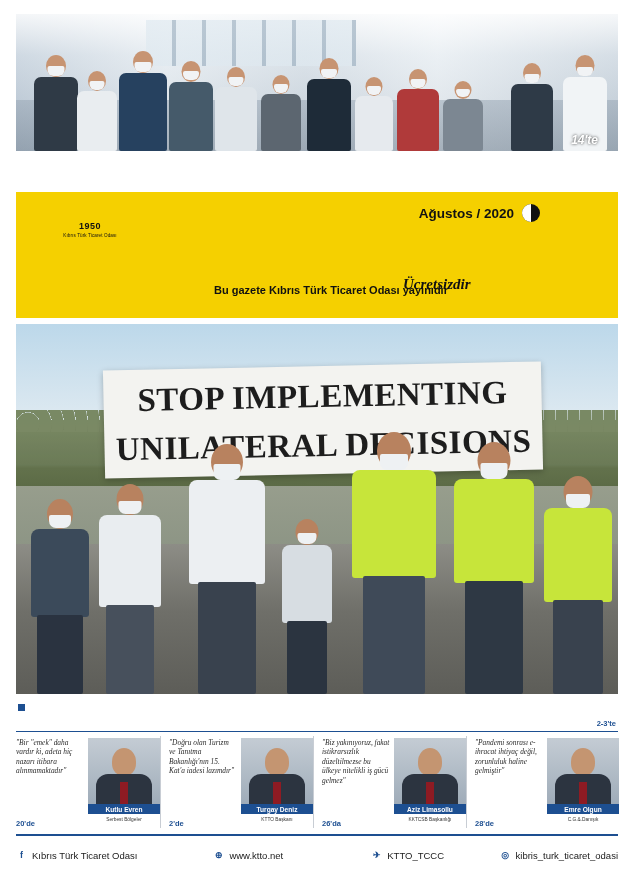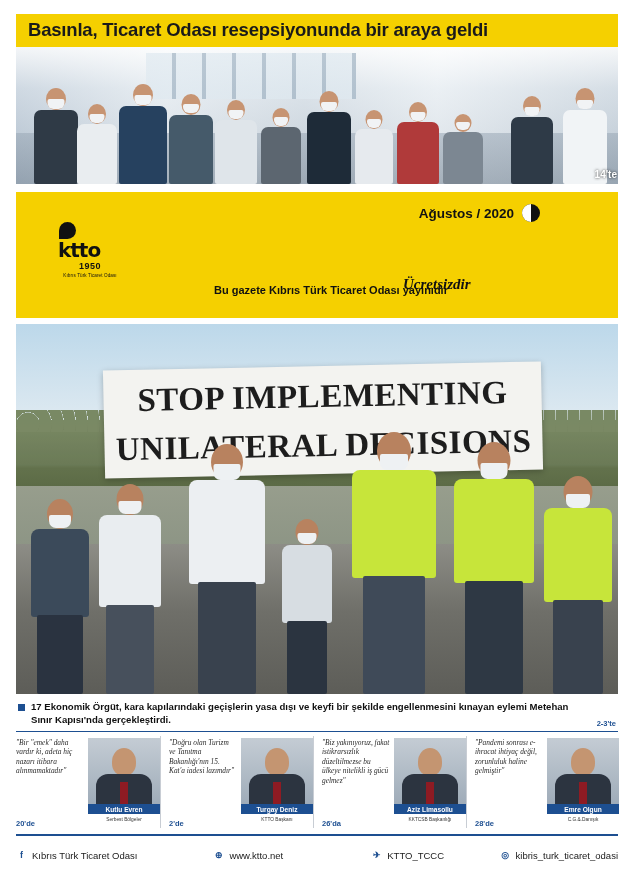--- a/index.html
+++ b/index.html
@@ -55,23 +55,24 @@
   }
   .person .mask {
     position: absolute; left: 50%; transform: translateX(-50%);
     border-radius: 2px 2px 6px 6px; background: #f1f3f5;
   }
   .person .body {
     position: absolute; left: 50%; transform: translateX(-50%);
     border-radius: 7px 7px 2px 2px;
   }
   .teaser-tag {
-    position: absolute; right: 1px; bottom: 4px;
-    color: #fff; font-size: 10px; font-weight: bold;
+    position: absolute; right: 20px; bottom: 4px;
+    color: #fff; font-size: 12px; font-weight: bold;
     text-shadow: 0 0 3px rgba(0,0,0,.8);
+    font-style: italic;
   }
 
   
   .masthead {
     position: absolute; left: 16px; top: 192px; width: 602px; height: 126px;
     background: #f5d000; overflow: hidden;
   }
   .ktto-logo { position: absolute; left: 32px; top: 28px; width: 84px; text-align: center; }
   .ktto-logo .mark { position: relative; width: 66px; height: 40px; margin: 0 auto; }
   .ktto-logo .mark .dot {
@@ -260,21 +261,20 @@
   .f2 { width: 160px; }
   .f3 { width: 130px; }
   .f4 { flex: 1; }
 </style>
 </head>
 <body>
 
 <div class="page">
 
   <div class="top-teaser">
-    <div class="teaser-headline">Basınla, Ticaret Odası resepsiyonunda bir araya geldi</div>
     <div class="teaser-photo">
       <div class="room"></div>
       <div class="winrow"></div>
       <div class="floorline"></div>
       <div class="crowd">
         <div class="person" style="left:14px;width:52px;height:96px;">
           <div class="head" style="top:0;width:20px;height:22px;"></div>
           <div class="mask" style="top:11px;width:17px;height:10px;"></div>
           <div class="body" style="top:22px;width:44px;height:74px;background:#2f3a46;"></div>
         </div>
@@ -333,24 +333,20 @@
           <div class="mask" style="top:12px;width:16px;height:9px;"></div>
           <div class="body" style="top:22px;width:44px;height:74px;background:#f1f4f6;"></div>
         </div>
       </div>
       <div class="teaser-tag">14'te</div>
     </div>
   </div>
 
   <div class="masthead">
     <div class="ktto-logo">
-      <div class="mark">
-        <div class="dot"></div>
-        <div class="word">ktto</div>
-      </div>
       <div class="year">1950</div>
       <div class="full">Kıbrıs Türk Ticaret Odası</div>
     </div>
 
     <div class="mast-free">Ücretsizdir</div>
     <div class="mast-sub">Bu gazete Kıbrıs Türk Ticaret Odası yayınıdır</div>
     <div class="mast-date">Ağustos / 2020</div>
     <div class="moon"></div>
 
   </div>
@@ -406,21 +402,20 @@
         <div class="h" style="top:0;width:29px;height:32px;"></div>
         <div class="m" style="top:18px;width:24px;height:14px;"></div>
         <div class="b vest" style="top:32px;width:68px;height:94px;"></div>
         <div class="legs" style="top:124px;width:50px;height:94px;background:#39424e;"></div>
       </div>
     </div>
   </div>
 
   <div class="caption-bar">
     <div class="sq"></div>
-    <div class="caption-text">17 Ekonomik Örgüt, kara kapılarındaki geçişlerin yasa dışı ve keyfi bir şekilde engellenmesini kınayan eylemi Metehan Sınır Kapısı'nda gerçekleştirdi.</div>
     <div class="caption-page">2-3'te</div>
   </div>
 
   <div class="quotes">
 
     <div class="qcard">
       <div class="qtext">"Bir "emek" daha vardır ki, adeta hiç nazarı itibara alınmamaktadır"</div>
       <div class="qphoto">
         <div class="qh"></div>
           <div class="qb"></div>

